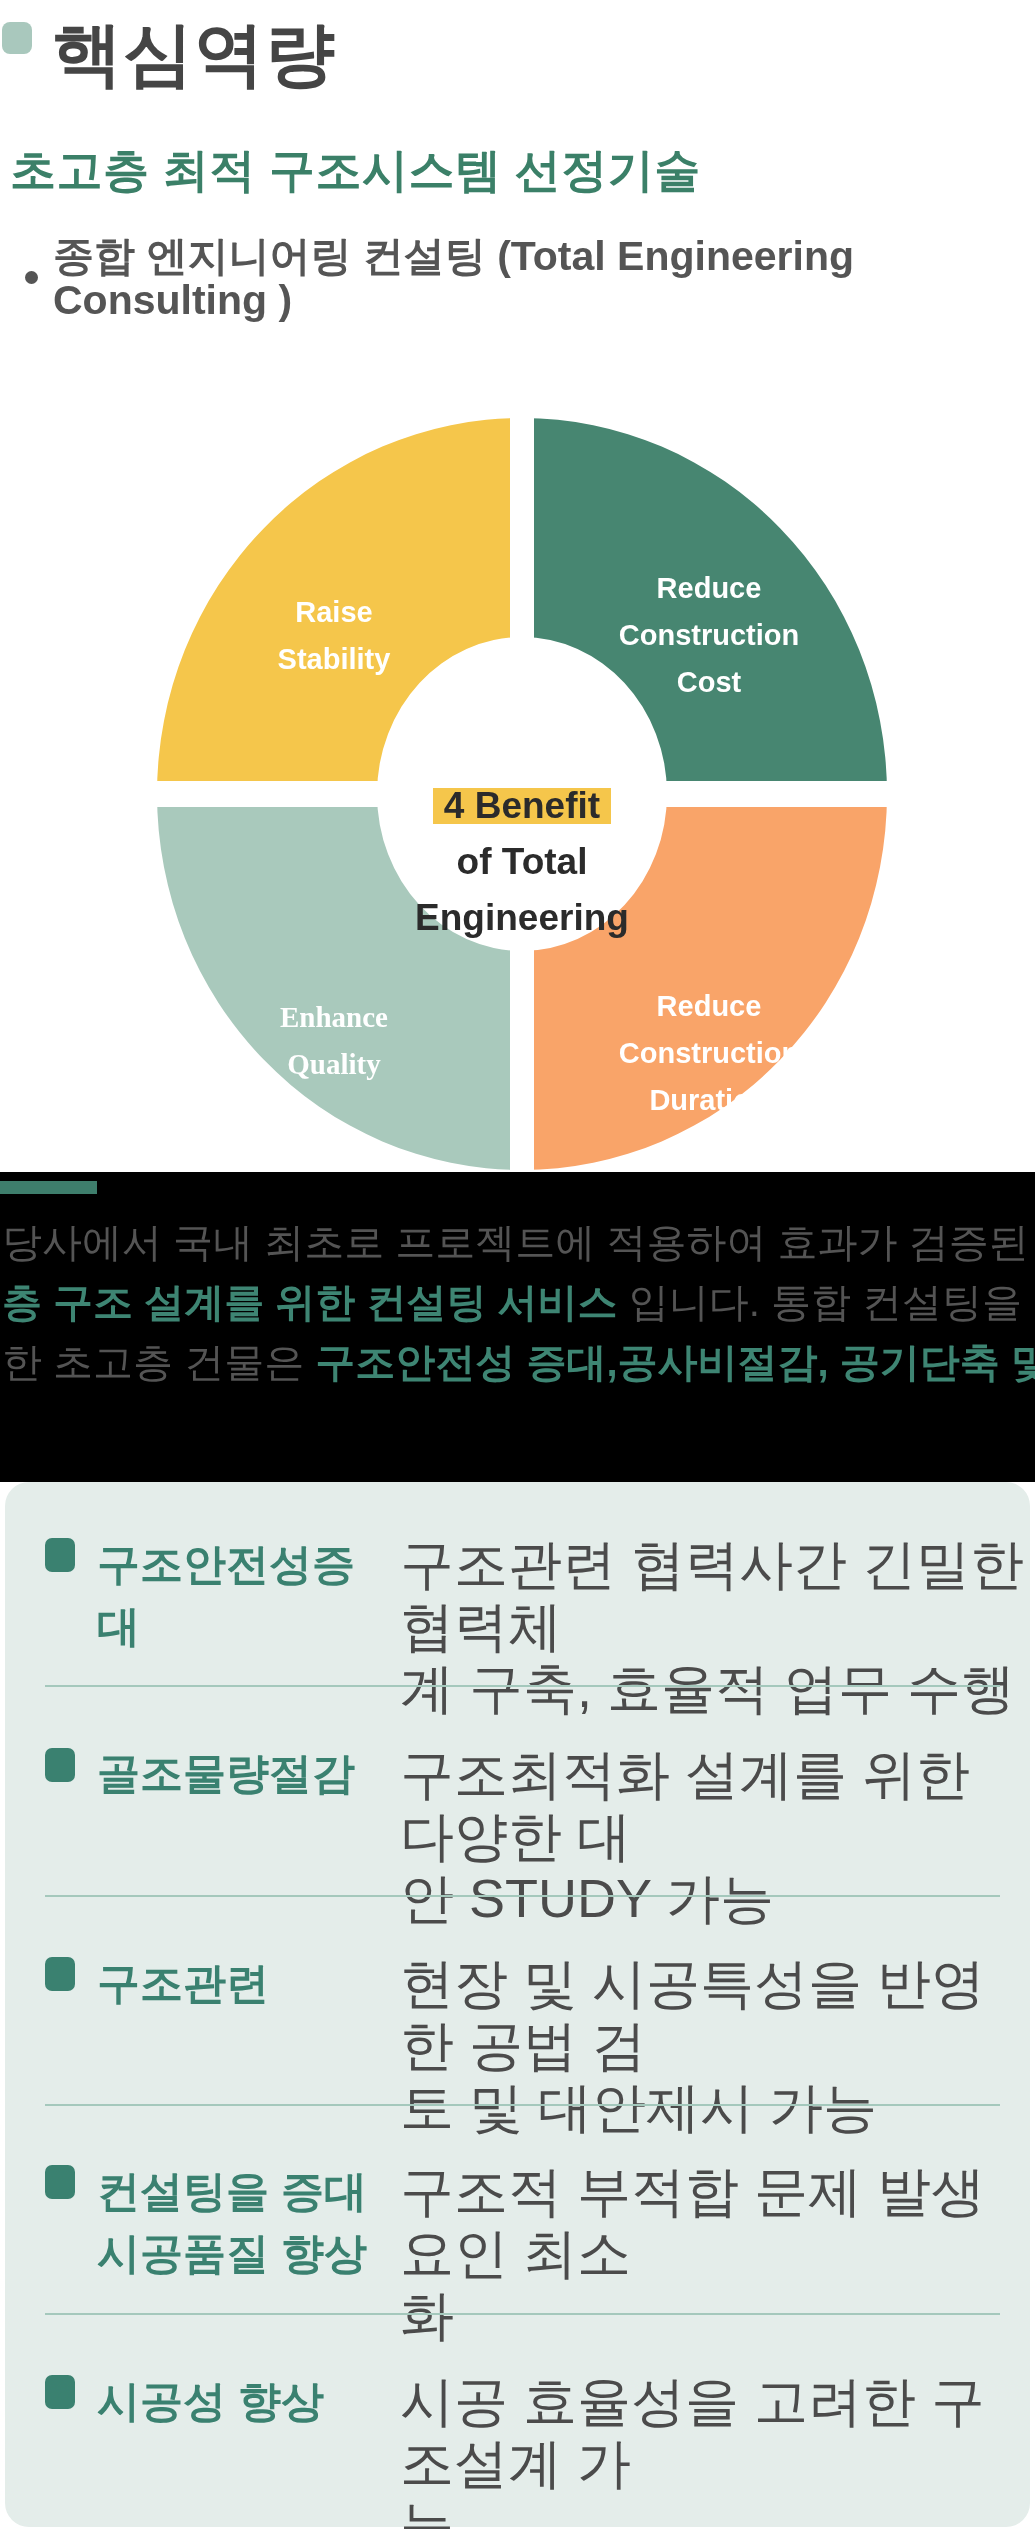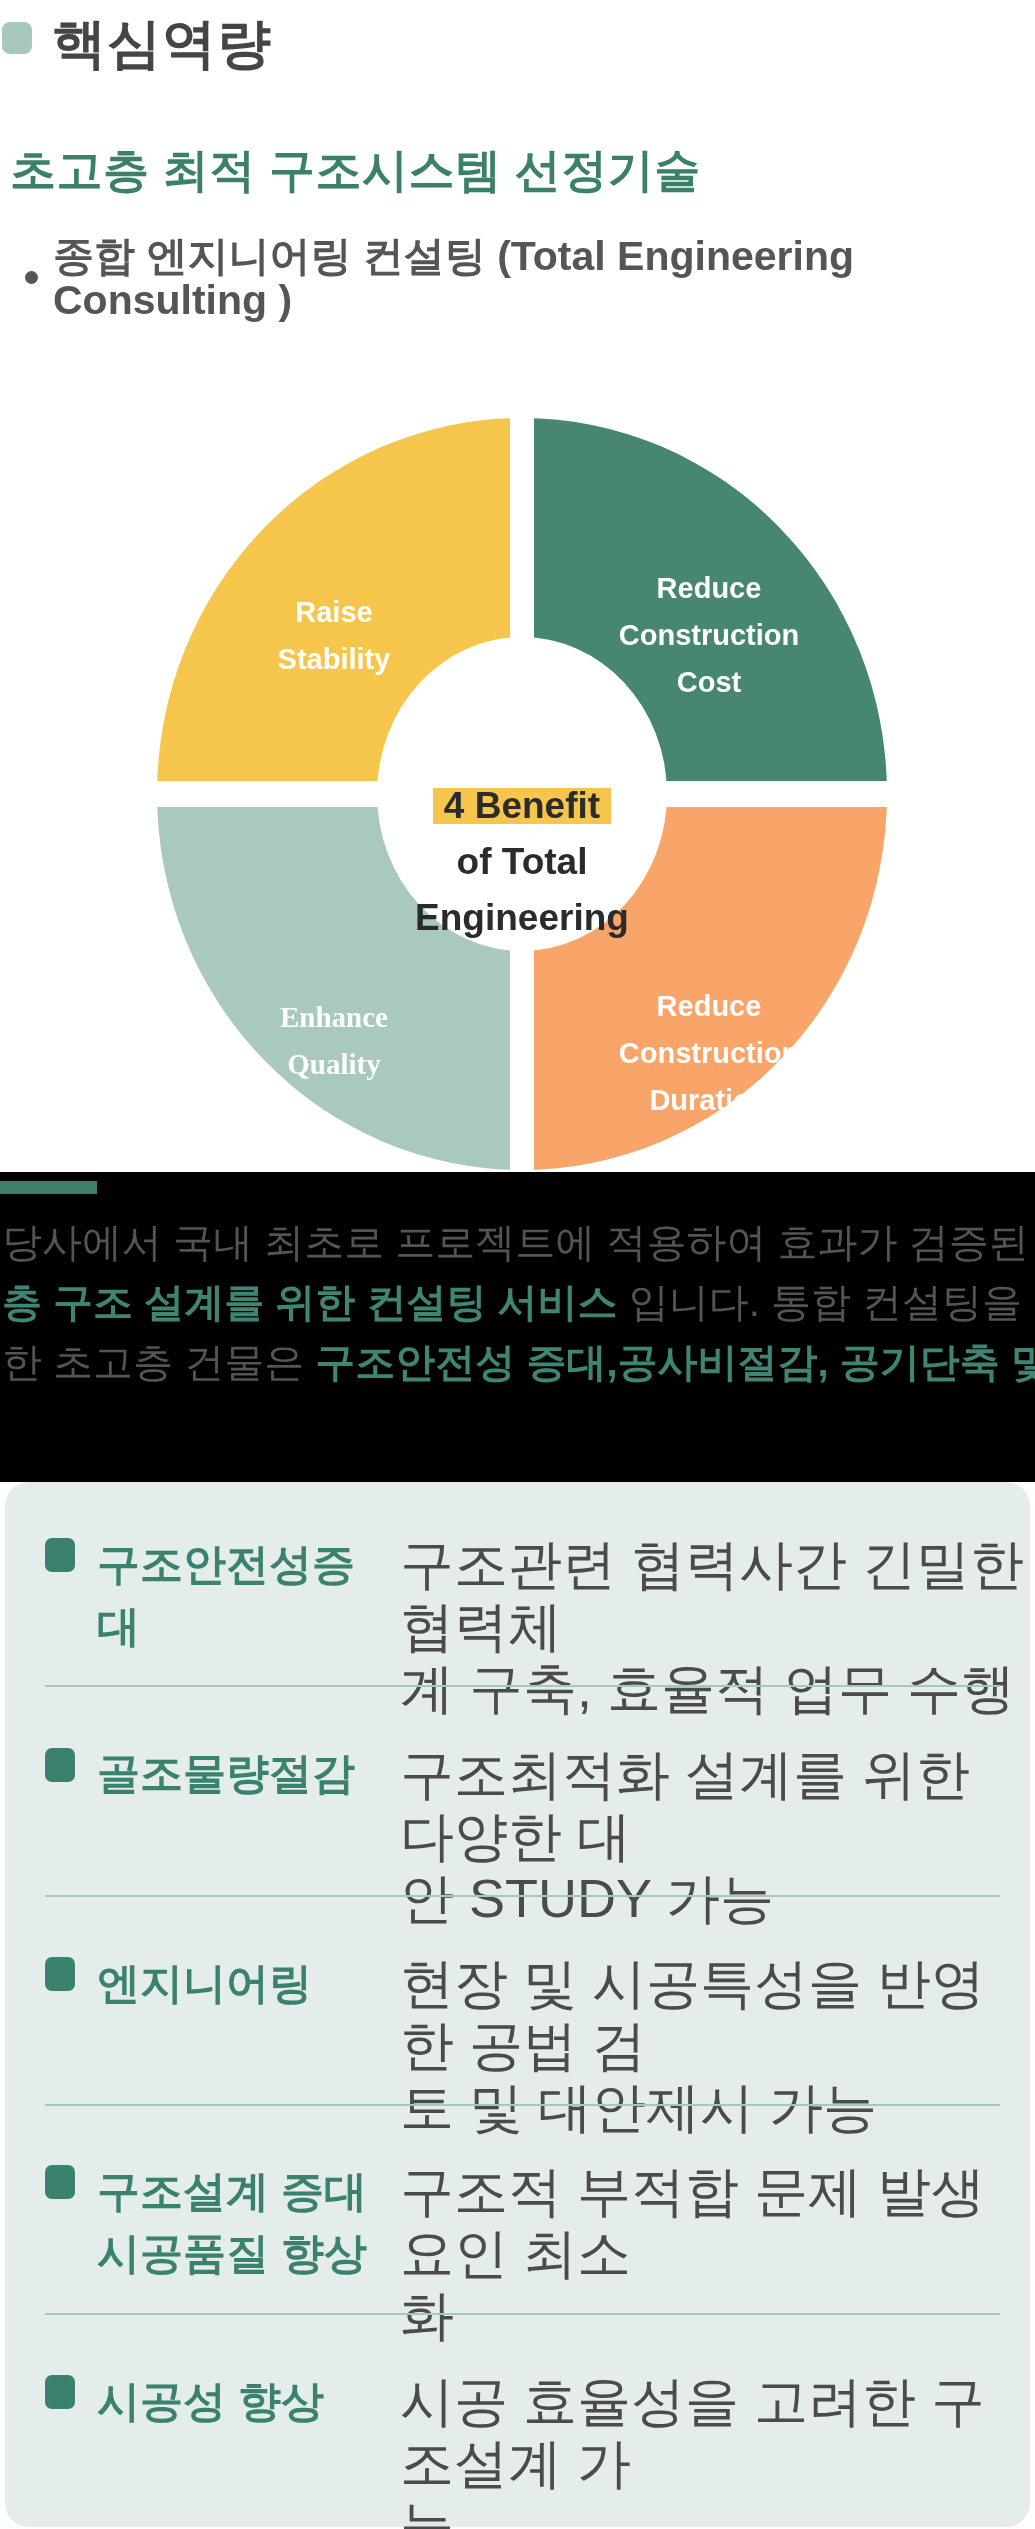--- a/index.html
+++ b/index.html
@@ -4,21 +4,21 @@
 <style>
   html,body{margin:0;padding:0;}
   body{
     width:1035px;height:2529px;position:relative;background:#ffffff;
     font-family:"Liberation Sans","DejaVu Sans",sans-serif;
     overflow:hidden;
   }
   .abs{position:absolute;}
   
   .hdr-square{left:2px;top:22px;width:30px;height:32px;border-radius:8px;background:#A9C8BD;}
-  .hdr-title{left:52px;top:8px;font-size:54px;font-weight:700;color:#454545;letter-spacing:1px;}
+  .hdr-title{left:52px;top:8px;font-size:70px;font-weight:700;color:#454545;letter-spacing:1px;}
   .sec-heading{left:10px;top:140px;font-size:46px;font-weight:700;color:#3B8068;letter-spacing:.5px;}
   .bullet-dot{left:25px;top:271px;width:13px;height:13px;border-radius:50%;background:#555555;}
   .bullet-text{left:53px;top:234px;width:940px;font-size:41px;font-weight:600;color:#555555;
     line-height:44px;white-space:pre-line;}
   
   .donut-svg{left:0;top:410px;}
   .slice-label{transform:translate(-50%,-50%);text-align:center;color:#ffffff;
     font-size:29px;font-weight:600;line-height:47px;white-space:pre-line;}
   .center-band{left:433px;top:788px;width:178px;height:36px;background:#F5C64B;z-index:1;}
   .center-label{left:522px;top:778px;transform:translateX(-50%);text-align:center;
@@ -96,27 +96,27 @@
 계 구축, 효율적 업무 수행</div>
 <div class="abs b-div" style="top:1685px;"></div>
 
 <div class="abs b-bullet" style="top:1748px;"></div>
 <div class="abs b-label" style="top:1743px;font-family:Liberation Serif, serif;">골조물량절감</div>
 <div class="abs b-desc" style="top:1743px;">구조최적화 설계를 위한 다양한 대
 안 STUDY 가능</div>
 <div class="abs b-div" style="top:1895px;"></div>
 
 <div class="abs b-bullet" style="top:1957px;"></div>
-<div class="abs b-label" style="top:1952px;">엔지니어링</div>
+<div class="abs b-label" style="top:1952px;">구조관련</div>
 <div class="abs b-desc" style="top:1952px;">현장 및 시공특성을 반영한 공법 검
 토 및 대안제시 가능</div>
 <div class="abs b-div" style="top:2104px;"></div>
 
 <div class="abs b-bullet" style="top:2165px;"></div>
-<div class="abs b-label" style="top:2160px;">구조설계 증대
+<div class="abs b-label" style="top:2160px;">컨설팅을 증대
 시공품질 향상</div>
 <div class="abs b-desc" style="top:2160px;">구조적 부적합 문제 발생요인 최소
 화</div>
 <div class="abs b-div" style="top:2313px;"></div>
 
 <div class="abs b-bullet" style="top:2375px;"></div>
 <div class="abs b-label" style="top:2370px;">시공성 향상</div>
 <div class="abs b-desc" style="top:2370px;">시공 효율성을 고려한 구조설계 가
 능</div>
 

